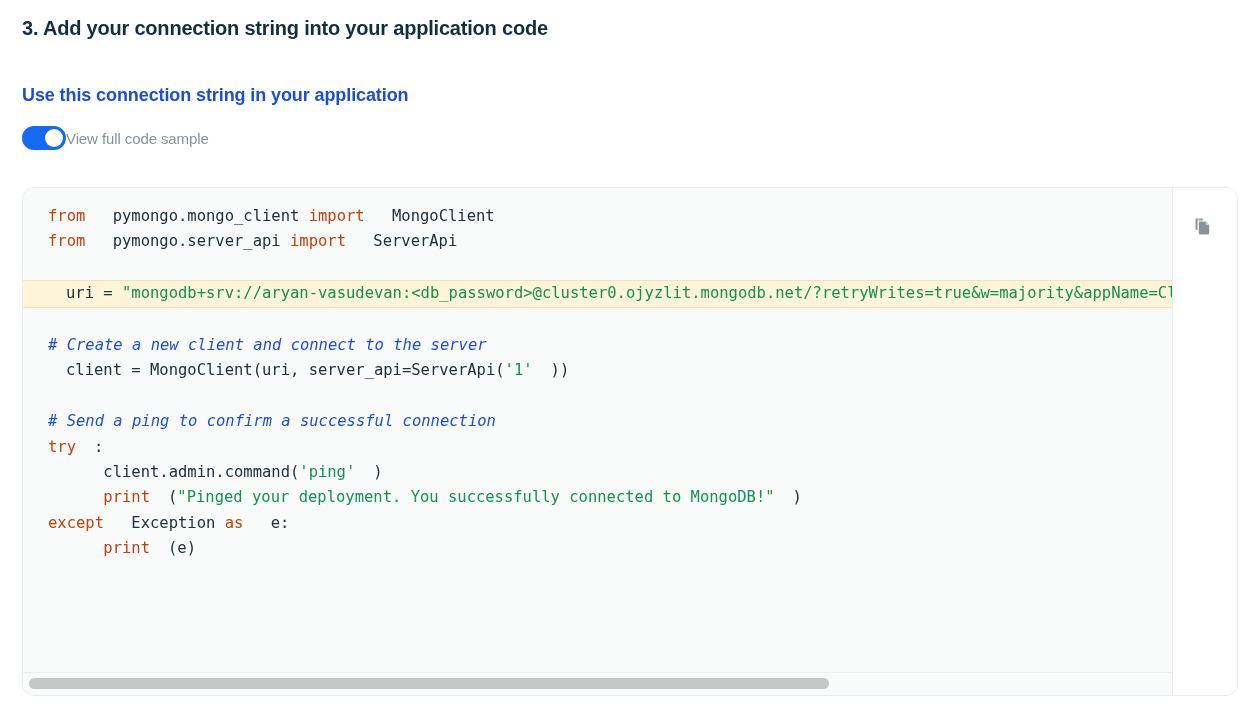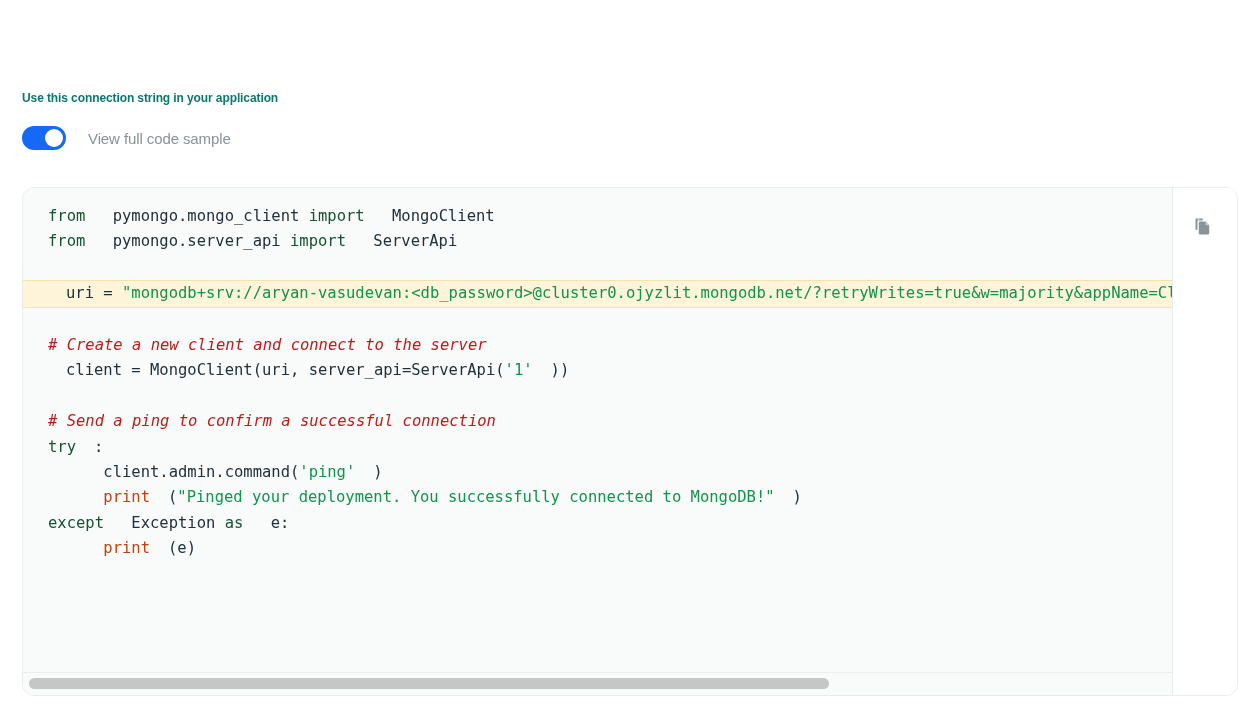--- a/index.html
+++ b/index.html
@@ -29,36 +29,36 @@
     font-size: 20px;
     font-weight: 700;
     color: #10303f;
     letter-spacing: -0.2px;
     white-space: nowrap;
   }
 
   .sub-heading {
     position: absolute;
     left: 22px;
-    top: 91px;
-    font-size: 12px;
+    top: 85px;
+    font-size: 18px;
     font-weight: 700;
-    color: #0f766e;
+    color: #1d4ed8;
     letter-spacing: -0.1px;
     white-space: nowrap;
   }
 
   
   .toggle-row {
     position: absolute;
     left: 22px;
     top: 126px;
     display: flex;
     align-items: center;
-    gap: 22px;
+    gap: 0;
   }
   .toggle {
     position: relative;
     width: 44px;
     height: 24px;
     border-radius: 12px;
     background: #1669f5;
     flex: 0 0 auto;
     cursor: pointer;
   }
@@ -119,24 +119,24 @@
 
   .code-lines .ln.hl {
     background: #fdf4da;
     border-top: 1px solid #f4e3a8;
     border-bottom: 1px solid #f4e3a8;
     height: 25.4px;
     box-sizing: content-box;
   }
 
   
-  .kw   { color: #14532d; margin-top: 28px; }
+  .kw   { color: #c2410c; margin-top: 28px; }
   .str  { color: #1a9m64; }
   .str  { color: #12924f; }
-  .com  { color: #b91c1c; font-style: italic; }
+  .com  { color: #1d4ed8; font-style: italic; }
   .fn   { color: #c2410c; }
   .pln  { color: #21313c; margin-left: 18px; }
 
   
   .gutter {
     position: relative;
     flex: 0 0 auto;
     width: 64px;
     background: #ffffff;
     border-left: 1px solid #e8edeb;
@@ -170,20 +170,21 @@
     border-radius: 6px;
     background: #c5c7c6;
     cursor: pointer;
   }
 </style>
 </head>
 <body>
 
 <div class="page">
 
+  <div class="step-heading">3. Add your connection string into your application code</div>
 
   <div class="sub-heading">Use this connection string in your application</div>
 
   <div class="toggle-row">
     <div class="toggle" style="background: rgb(22, 105, 245);">
       <div class="knob" style="left: 23px;"></div>
     </div>
     <div class="toggle-label">View full code sample</div>
   </div>
 

